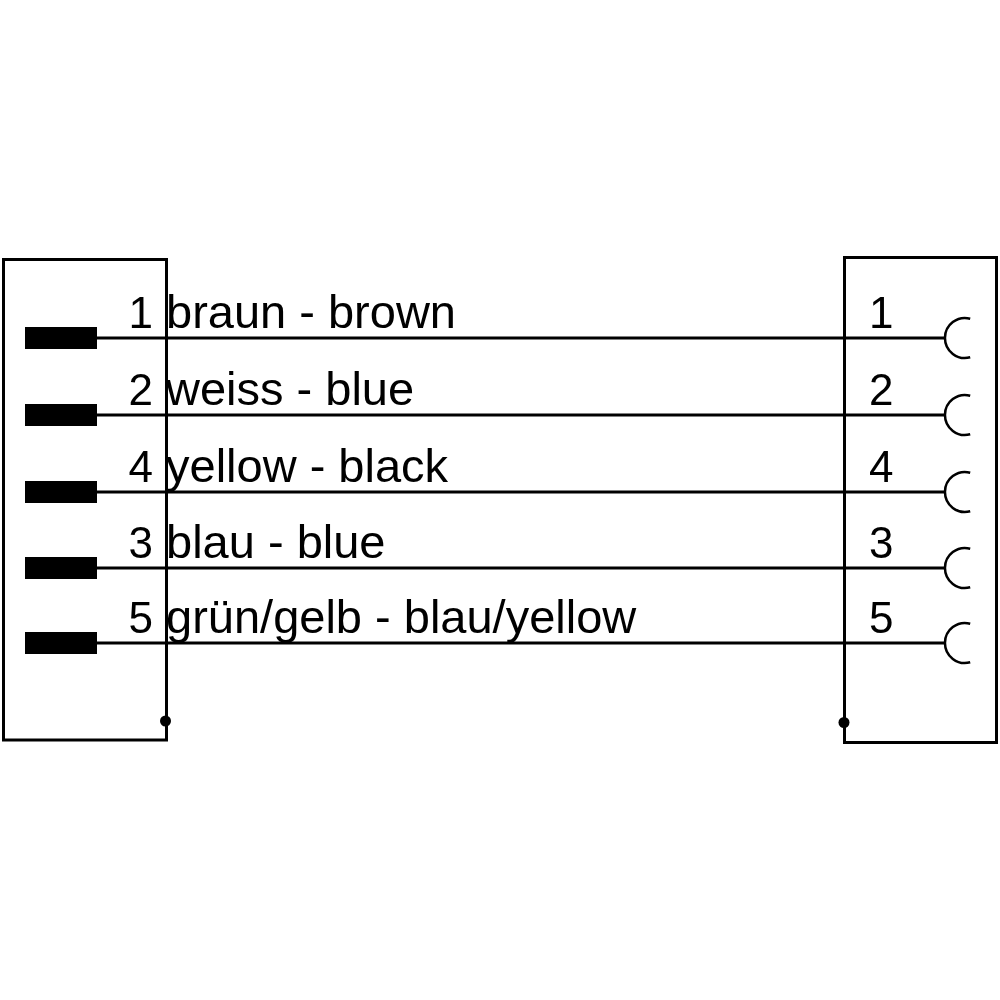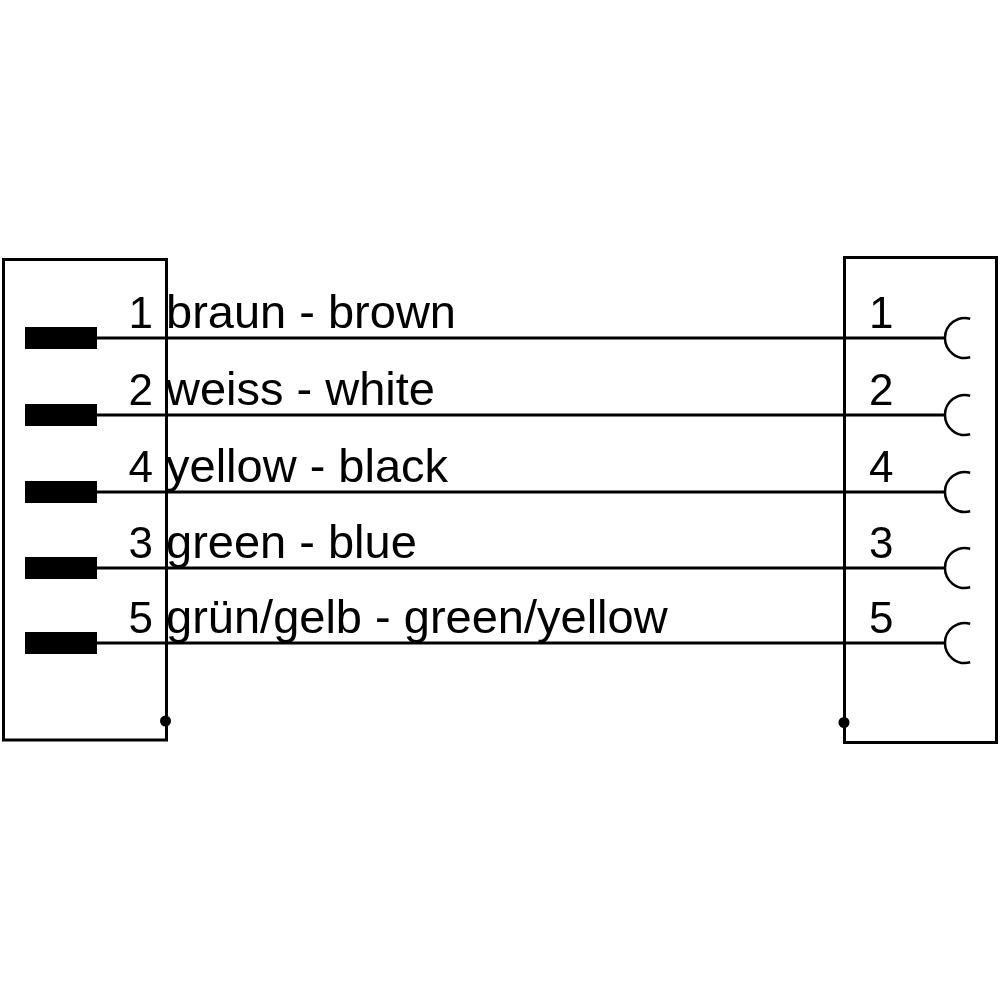--- a/index.html
+++ b/index.html
@@ -84,35 +84,35 @@
   </svg>
 
   <div>
     <div class="txt pin-num pin-num-left" style="top:291px">1</div>
     <div class="txt wire-label" style="top:288px">braun - brown</div>
     <div class="txt pin-num pin-num-right" style="top:291px">1</div>
   </div>
 
   <div>
     <div class="txt pin-num pin-num-left" style="top:368px">2</div>
-    <div class="txt wire-label" style="top:365px">weiss - white</div>
+    <div class="txt wire-label" style="top:365px">weiss - blue</div>
     <div class="txt pin-num pin-num-right" style="top:368px">2</div>
   </div>
 
   <div>
     <div class="txt pin-num pin-num-left" style="top:445px">4</div>
     <div class="txt wire-label" style="top:442px">yellow - black</div>
     <div class="txt pin-num pin-num-right" style="top:445px">4</div>
   </div>
 
   <div>
     <div class="txt pin-num pin-num-left" style="top:521px">3</div>
-    <div class="txt wire-label" style="top:518px">green - blue</div>
+    <div class="txt wire-label" style="top:518px">blau - blue</div>
     <div class="txt pin-num pin-num-right" style="top:521px">3</div>
   </div>
 
   <div>
     <div class="txt pin-num pin-num-left" style="top:596px">5</div>
-    <div class="txt wire-label" style="top:593px">grün/gelb - green/yellow</div>
+    <div class="txt wire-label" style="top:593px">grün/gelb - blau/yellow</div>
     <div class="txt pin-num pin-num-right" style="top:596px">5</div>
   </div>
 
 </div>
 
 </body></html>

